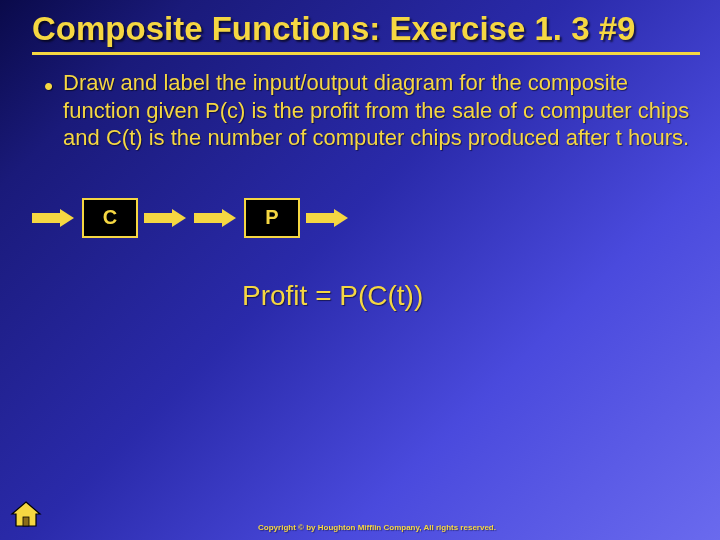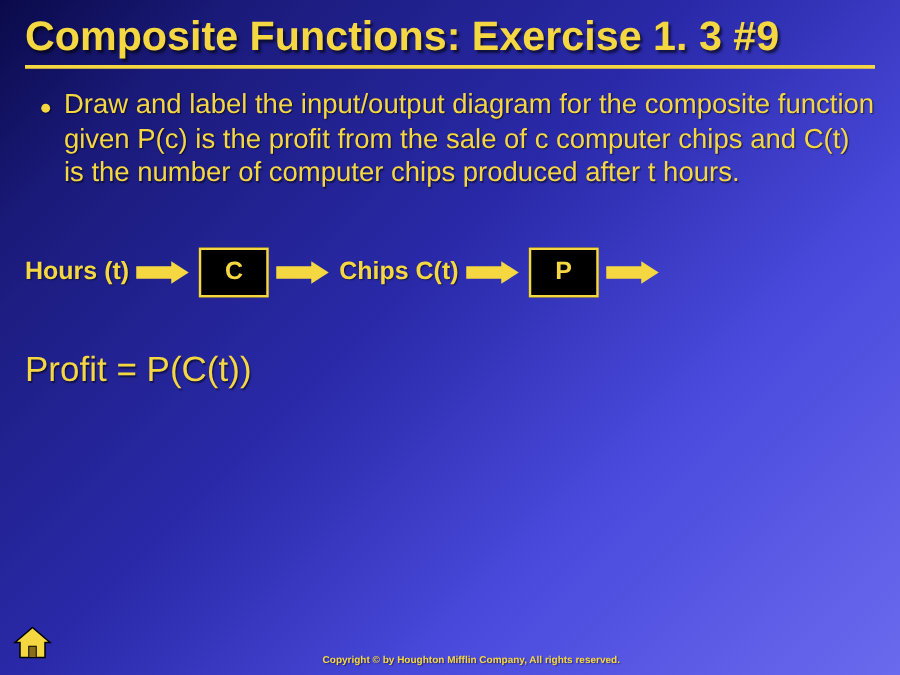--- a/index.html
+++ b/index.html
@@ -6,21 +6,21 @@
   html, body { width: 720px; height: 540px; overflow: hidden; }
   body {
     font-family: Arial, Helvetica, sans-serif;
     background: linear-gradient(135deg, #0a0a4a 0%, #1a1a7a 15%, #2a2aaa 45%, #4a4add 70%, #6a6aee 100%);
     position: relative;
     color: #f5d742;
   }
   .slide {
     width: 100%;
     height: 100%;
-    padding: 10px 20px 0 20px;
+    padding: 10px 20px 0 32px;
     position: relative;
   }
   .title {
     font-size: 33px;
     font-weight: bold;
     color: #f5d742;
     text-shadow: 2px 2px 2px rgba(0,0,0,0.6);
     border-bottom: 3px solid #f5d742;
     padding-bottom: 4px;
     margin-bottom: 14px;
@@ -92,20 +92,21 @@
     height: 0;
     border-top: 9px solid transparent;
     border-bottom: 9px solid transparent;
     border-left: 14px solid #f5d742;
   }
   .equation {
     font-size: 28px;
     color: #f5d742;
     text-shadow: 1px 1px 1px rgba(0,0,0,0.5);
     margin-top: 42px;
+    margin-left: 210px;
   }
   .home-icon {
     position: absolute;
     left: 10px;
     bottom: 12px;
     width: 32px;
     height: 28px;
   }
   .home-icon svg { display: block; }
   .copyright {
@@ -127,31 +128,29 @@
 <div class="slide">
 
   <div class="title">Composite Functions: Exercise 1. 3 #9</div>
 
   <div class="bullet-block">
     <div class="bullet">•</div>
     <div class="body-text">Draw and label the input/output diagram for the composite function given P(c) is the profit from the sale of c computer chips and C(t) is the number of computer chips produced after t hours.</div>
   </div>
 
   <div class="diagram">
-    <span class="d-label">Hours (t)</span>
     <span class="arrow">
         <span class="shaft"></span>
         <span class="head"></span>
       </span>
     <span class="box">C</span>
     <span class="arrow">
         <span class="shaft"></span>
         <span class="head"></span>
       </span>
-    <span class="d-label">Chips C(t)</span>
     <span class="arrow">
         <span class="shaft"></span>
         <span class="head"></span>
       </span>
     <span class="box">P</span>
     <span class="arrow">
         <span class="shaft"></span>
         <span class="head"></span>
       </span>
   </div>

